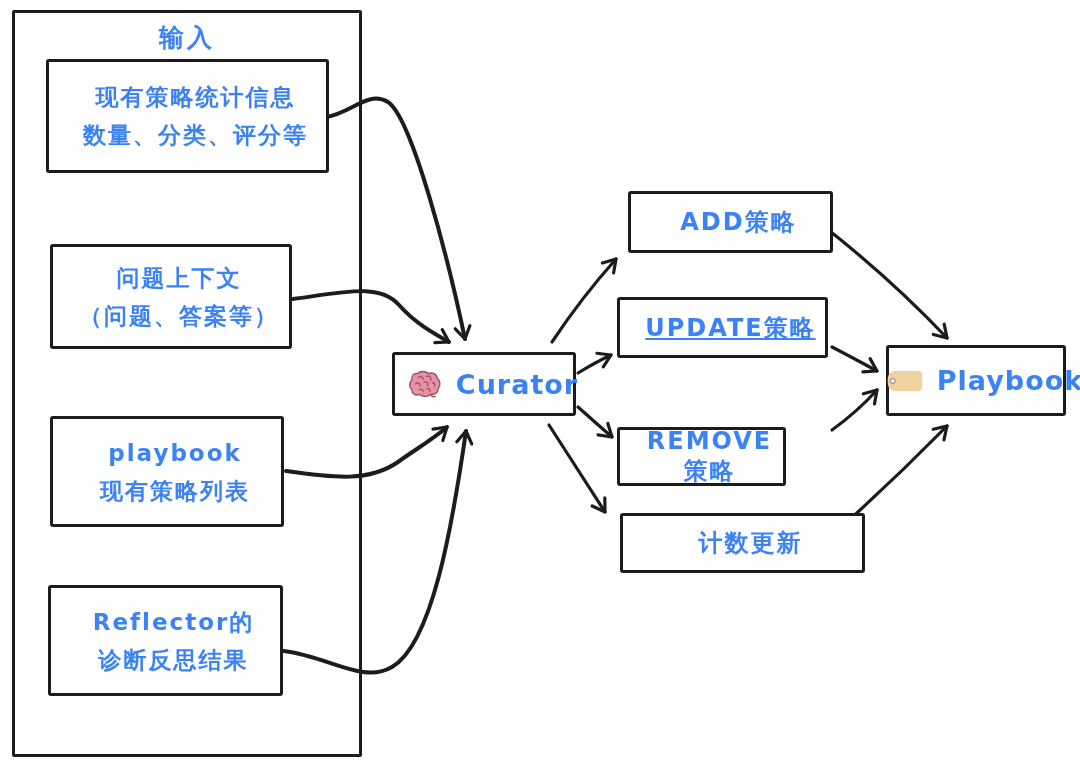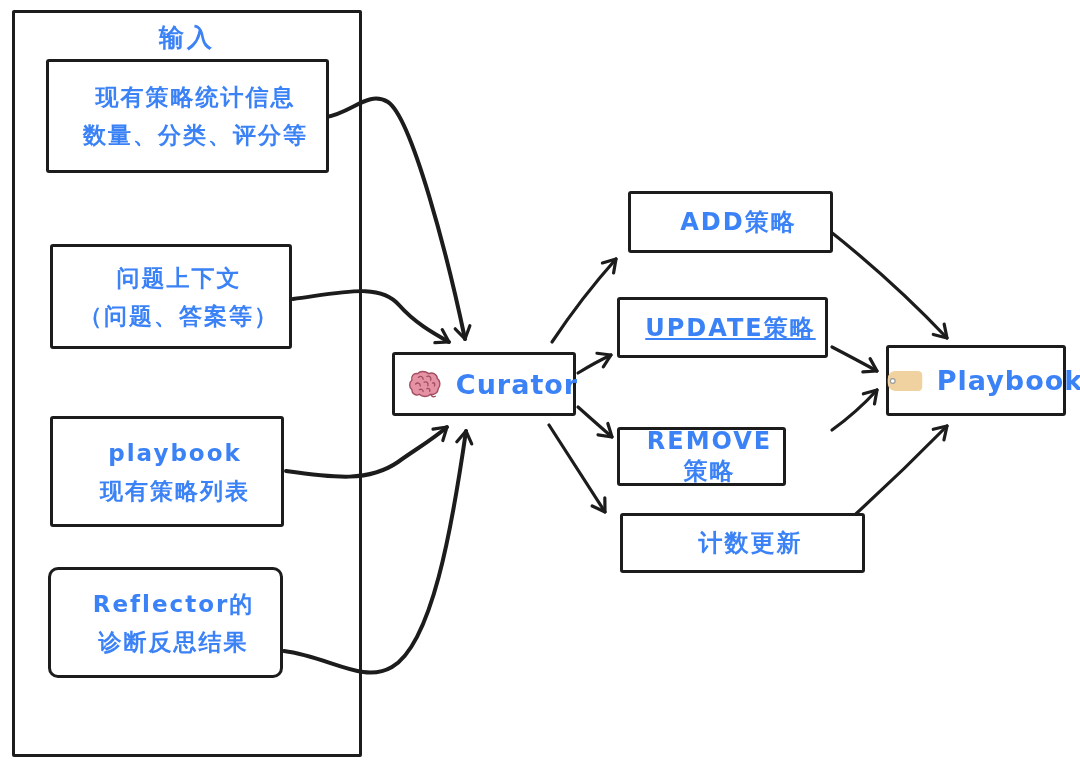--- a/index.html
+++ b/index.html
@@ -24,21 +24,21 @@
     position:absolute;left:0;right:0;top:8px;text-align:center;
     font-size:25px;font-weight:700;letter-spacing:3px;
   }
   .cjk-line{font-size:23px;font-weight:700;letter-spacing:2px;line-height:38px;}
   .action-label{font-size:24px;font-weight:700;letter-spacing:2px;}
   .big-label{font-size:27px;font-weight:700;letter-spacing:1px;}
   
   #box-stats   {left:46px;  top:59px;  width:283px; height:114px;}
   #box-context {left:50px;  top:244px; width:242px; height:105px;}
   #box-playlist{left:50px;  top:416px; width:234px; height:111px;}
-  #box-reflect {left:48px;  top:567px; width:235px; height:111px;border-radius:10px;}
+  #box-reflect {left:48px;  top:585px; width:235px; height:111px;}
   #box-curator {left:392px; top:352px; width:184px; height:64px;}
   #box-add     {left:617px; top:191px; width:205px; height:62px;margin-left:11px;}
   #box-update  {left:617px; top:297px; width:211px; height:61px;text-decoration:underline;}
   #box-remove  {left:617px; top:427px; width:169px; height:59px;align-items:flex-end;}
   #box-count   {left:620px; top:513px; width:245px; height:60px;}
   #box-playbook{left:886px; top:345px; width:180px; height:71px;}
   #input-group {left:12px;  top:10px;  width:350px; height:747px;}
   .icon{flex:0 0 auto;display:inline-flex;}
 </style>
 </head>

